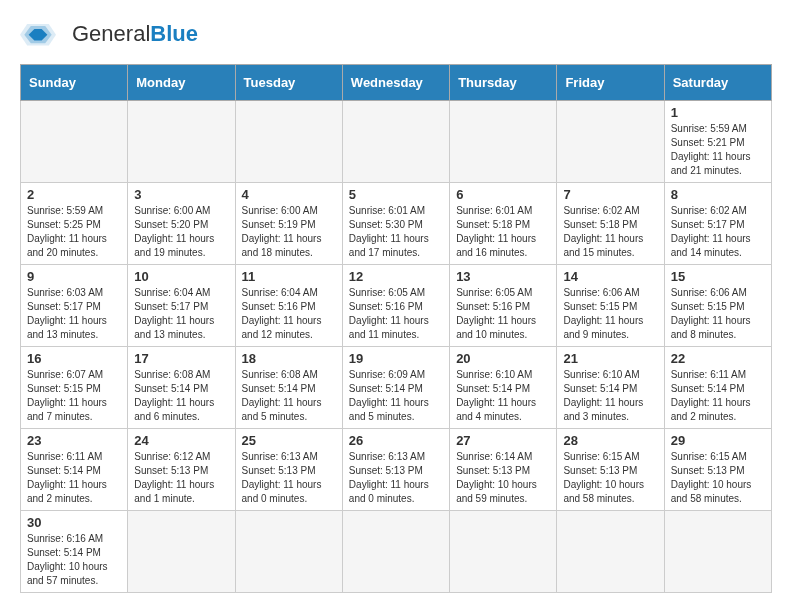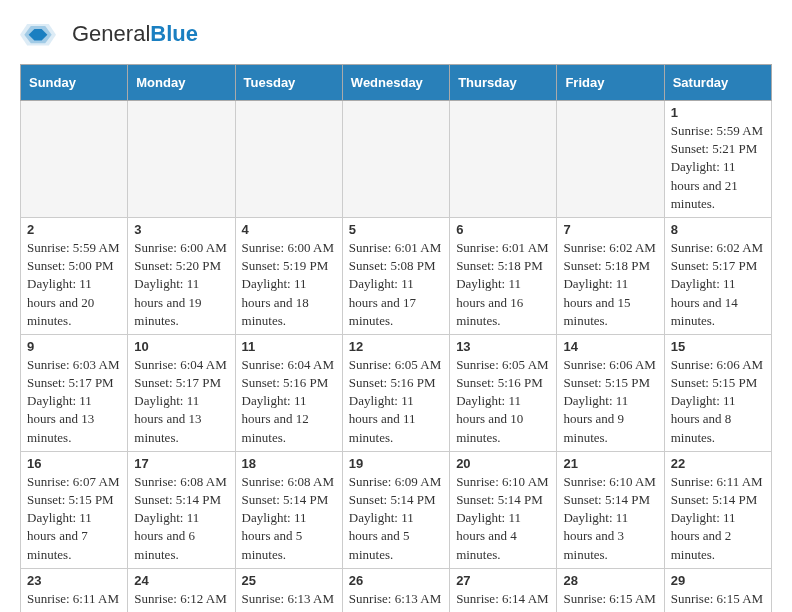--- a/index.html
+++ b/index.html
@@ -65,24 +65,23 @@
     .calendar td.empty {
       background: #f5f5f5;
     }
     .day-number {
       font-size: 13px;
       font-weight: bold;
       display: block;
       margin-bottom: 2px;
     }
     .day-info {
-      font-size: 13px;
+      font-size: 10px;
       line-height: 1.4;
       color: #333;
-      font-family: Liberation Serif, serif;
     }
     .last-row td {
       height: 70px;
     }
   </style>
 </head>
 <body>
 
 <div class="header">
   <div class="logo">
@@ -123,39 +122,39 @@
           <span class="day-number">1</span>
           <div class="day-info">Sunrise: 5:59 AM
 Sunset: 5:21 PM
 Daylight: 11 hours and 21 minutes.</div>
         </td>
       </tr>
       <tr>
         <td>
           <span class="day-number">2</span>
           <div class="day-info">Sunrise: 5:59 AM
-Sunset: 5:00 PM
+Sunset: 5:25 PM
 Daylight: 11 hours and 20 minutes.</div>
         </td>
         <td>
           <span class="day-number">3</span>
           <div class="day-info">Sunrise: 6:00 AM
 Sunset: 5:20 PM
 Daylight: 11 hours and 19 minutes.</div>
         </td>
         <td>
           <span class="day-number">4</span>
           <div class="day-info">Sunrise: 6:00 AM
 Sunset: 5:19 PM
 Daylight: 11 hours and 18 minutes.</div>
         </td>
         <td>
           <span class="day-number">5</span>
           <div class="day-info">Sunrise: 6:01 AM
-Sunset: 5:08 PM
+Sunset: 5:30 PM
 Daylight: 11 hours and 17 minutes.</div>
         </td>
         <td>
           <span class="day-number">6</span>
           <div class="day-info">Sunrise: 6:01 AM
 Sunset: 5:18 PM
 Daylight: 11 hours and 16 minutes.</div>
         </td>
         <td>
           <span class="day-number">7</span>

